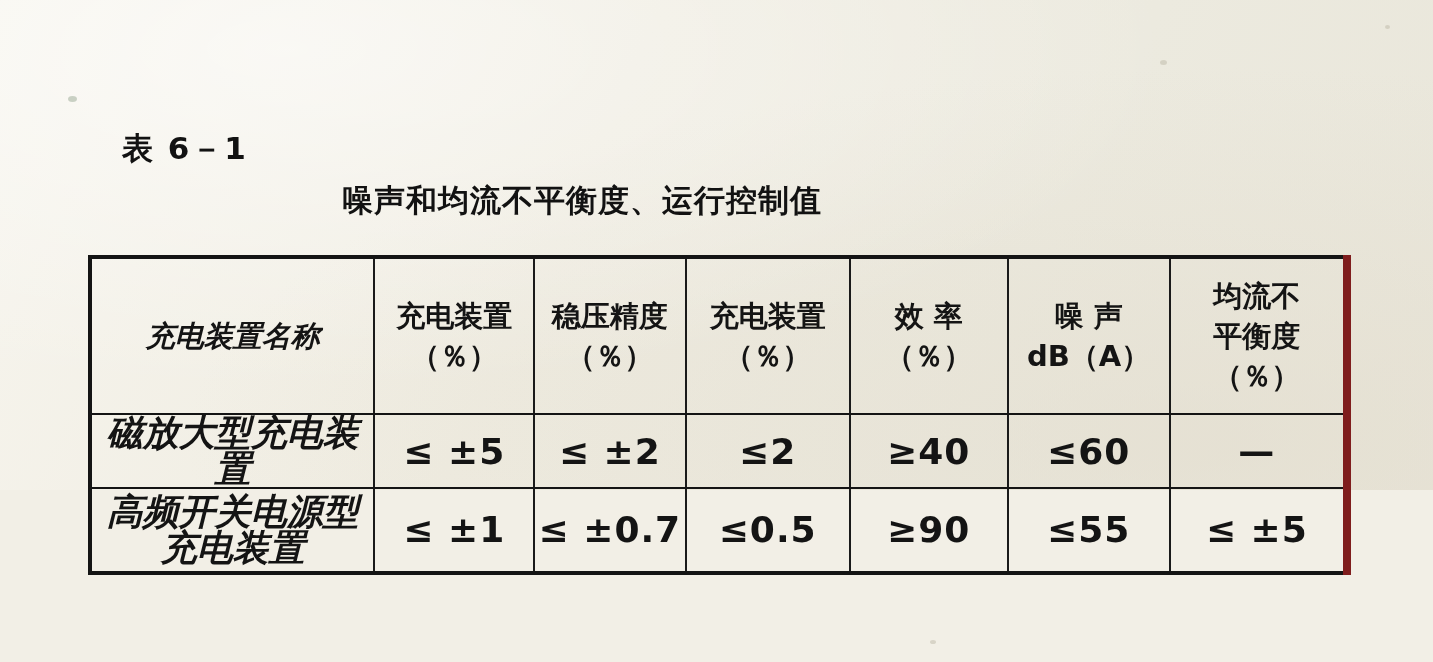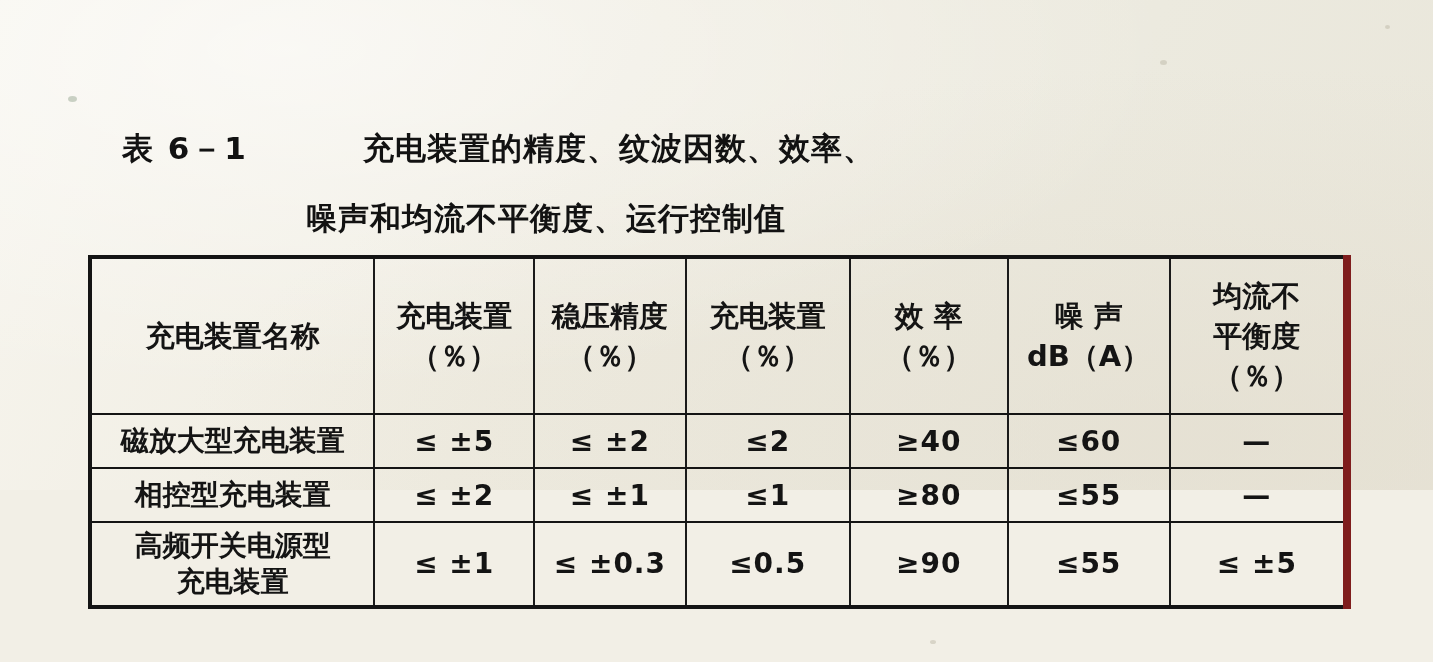--- a/index.html
+++ b/index.html
@@ -61,22 +61,22 @@
     letter-spacing: 2px;
   }
   .title-main {
     margin-left: 115px;
     font-size: 31px;
     font-weight: bold;
     white-space: nowrap;
     letter-spacing: 1px;
   }
   .title-line2 {
-    margin-top: 28px;
-    padding-left: 66px;
+    margin-top: 10px;
+    padding-left: 102px;
     display: flex;
     justify-content: flex-start;
   }
   .title-main2 {
     margin-left: 240px;
     font-size: 31px;
     font-weight: bold;
     white-space: nowrap;
     letter-spacing: 1px;
   }
@@ -104,34 +104,35 @@
   }
   table.spec tr.head-row th {
     height: 154px;
     font-size: 29px;
     line-height: 40px;
     border-top: 4px solid #141414;
     border-bottom: 2px solid #141414;
   }
   table.spec tr.body-row td {
     height: 52px;
-    font-size: 28px;
+    font-size: 36px;
     border-bottom: 2px solid #141414;
   }
   table.spec tr.body-row.tall td {
     height: 82px;
     line-height: 36px;
   }
   table.spec tr.body-row:last-child td {
     border-bottom: 4px solid #141414;
   }
   
   table.spec tr th:first-child,
   table.spec tr td:first-child {
     border-left: 4px solid #141414;
+    font-style: italic;
   }
   table.spec tr th:last-child,
   table.spec tr td:last-child {
     border-right: 8px solid #7f1d1d;
   }
   .hcell-inner {
     display: block;
     padding: 0 6px;
     white-space: pre-line;
   }
@@ -150,21 +151,20 @@
 <div class="sheet">
   <div class="paper-tint"></div>
   <div class="speck" style="left:68px;top:96px;width:9px;height:6px;background:#8fa08a;"></div>
   <div class="speck" style="left:1160px;top:60px;width:7px;height:5px;"></div>
   <div class="speck" style="left:1385px;top:25px;width:5px;height:4px;"></div>
   <div class="speck" style="left:930px;top:640px;width:6px;height:4px;"></div>
 
   <div class="title-block">
     <div class="title-line1">
       <span class="title-num">表 6－1</span>
-      <span class="title-main">充电装置的精度、纹波因数、效率、</span>
     </div>
     <div class="title-line2">
       <span class="title-main2">噪声和均流不平衡度、运行控制值</span>
     </div>
   </div>
 
   <div class="table-wrap">
     <table class="spec">
       <colgroup>
         <col style="width:263px">
@@ -210,34 +210,25 @@
       <tbody>
         <tr class="body-row">
           <td class="name-cell">磁放大型充电装置</td>
           <td class="val">≤ ±5</td>
           <td class="val">≤ ±2</td>
           <td class="val">≤2</td>
           <td class="val">≥40</td>
           <td class="val">≤60</td>
           <td class="val">—</td>
         </tr>
-        <tr class="body-row">
-          <td class="name-cell">相控型充电装置</td>
-          <td class="val">≤ ±2</td>
-          <td class="val">≤ ±1</td>
-          <td class="val">≤1</td>
-          <td class="val">≥80</td>
-          <td class="val">≤55</td>
-          <td class="val">—</td>
-        </tr>
         <tr class="body-row tall">
           <td class="name-cell">高频开关电源型
 充电装置</td>
           <td class="val">≤ ±1</td>
-          <td class="val">≤ ±0.3</td>
+          <td class="val">≤ ±0.7</td>
           <td class="val">≤0.5</td>
           <td class="val">≥90</td>
           <td class="val">≤55</td>
           <td class="val">≤ ±5</td>
         </tr>
       </tbody>
     </table>
   </div>
 </div>
 

